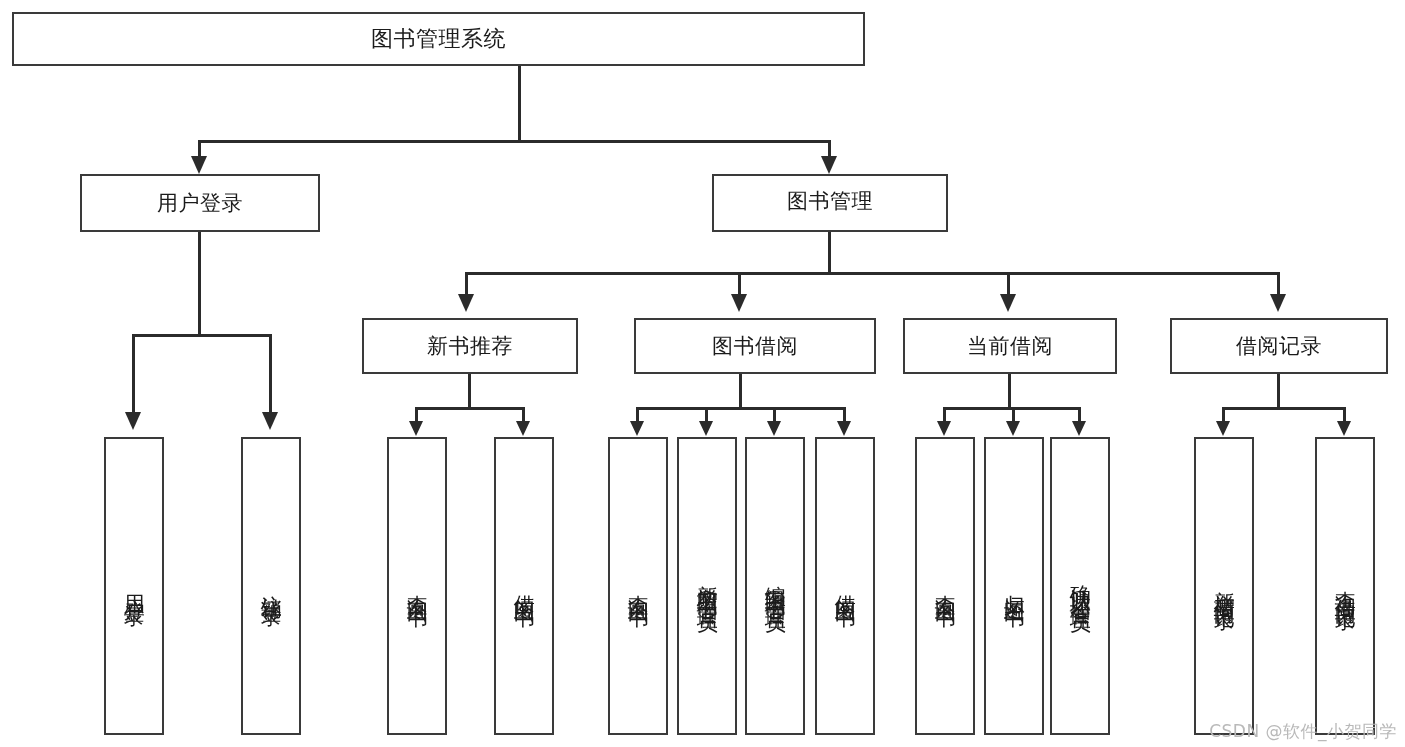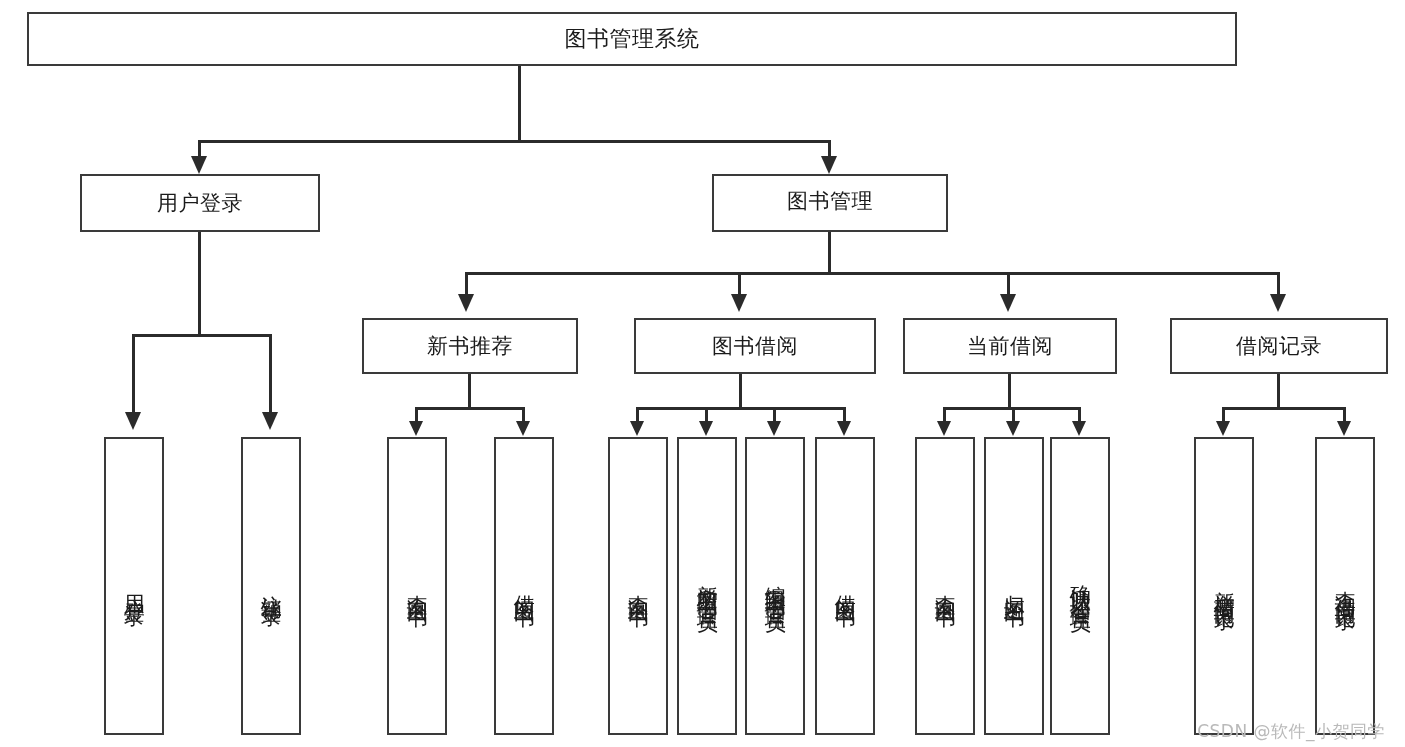--- a/index.html
+++ b/index.html
@@ -63,35 +63,35 @@
     border-right: 8px solid transparent;
     border-top: 18px solid #2b2b2b;
   }
   .arrow.small {
     border-left-width: 7px;
     border-right-width: 7px;
     border-top-width: 15px;
   }
   #watermark {
     position: absolute;
-    right: 20px;
+    right: 8px;
     bottom: 4px;
     font-size: 17px;
     color: #b9b9b9;
     letter-spacing: 0.5px;
     white-space: nowrap;
     font-family: "DejaVu Sans", "Liberation Sans", sans-serif;
   }
 </style>
 </head>
 <body>
 
 <div id="canvas">
 
-  <div class="node root" style="left:27px; top:12px; width:1210px; height:54px;text-align:center;">
+  <div class="node root" style="left:12px; top:12px; width:853px; height:54px;text-align:center;">
     <span class="node-label">图书管理系统</span>
   </div>
 
   <div class="edge v" style="left:518px; top:66px; width:3px; height:76px;"></div>
   <div class="edge h" style="left:198px; top:140px; width:633px; height:3px;"></div>
   <div class="edge v" style="left:198px; top:140px; width:3px; height:22px;"></div>
   <div class="arrow" style="left:191px; top:156px;"></div>
   <div class="edge v" style="left:828px; top:140px; width:3px; height:22px;"></div>
   <div class="arrow" style="left:821px; top:156px;"></div>
 

